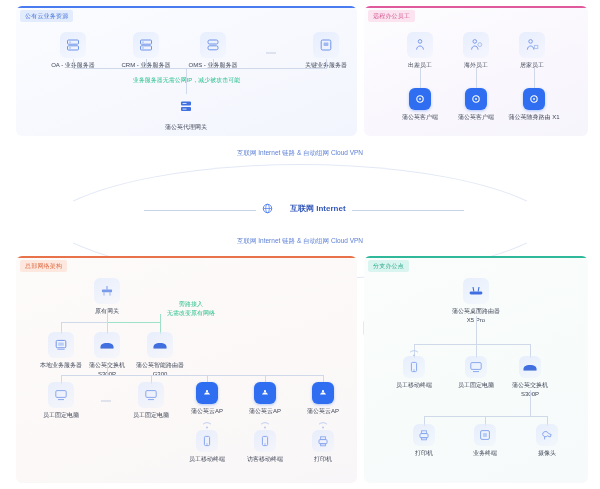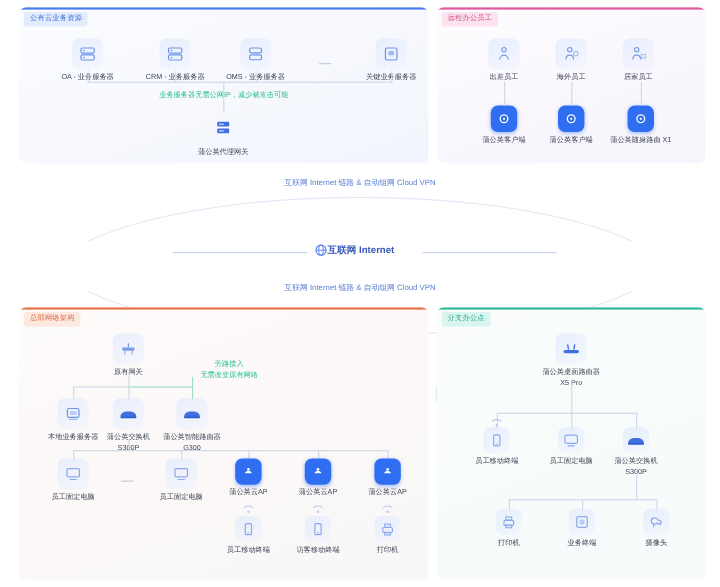--- a/index.html
+++ b/index.html
@@ -91,21 +91,21 @@
   }
   .arc {
     position: absolute;
     border: 1px solid #dfe6f4;
     border-radius: 50%;
     background: transparent;
   }
   .inet-line { position: absolute; height: 1px; background: #c8d4ea; }
   .inet-pill {
     position: absolute;
-    display: flex; align-items: center; gap: 0;
+    display: flex; align-items: center; gap: 17px;
     font-size: 8px; font-weight: bold; color: #3458b8;
     white-space: nowrap;
   }
   .inet-pill .globe { width: 11px; height: 11px; }
 </style>
 </head>
 <body>
 
 <div class="stage">
 

